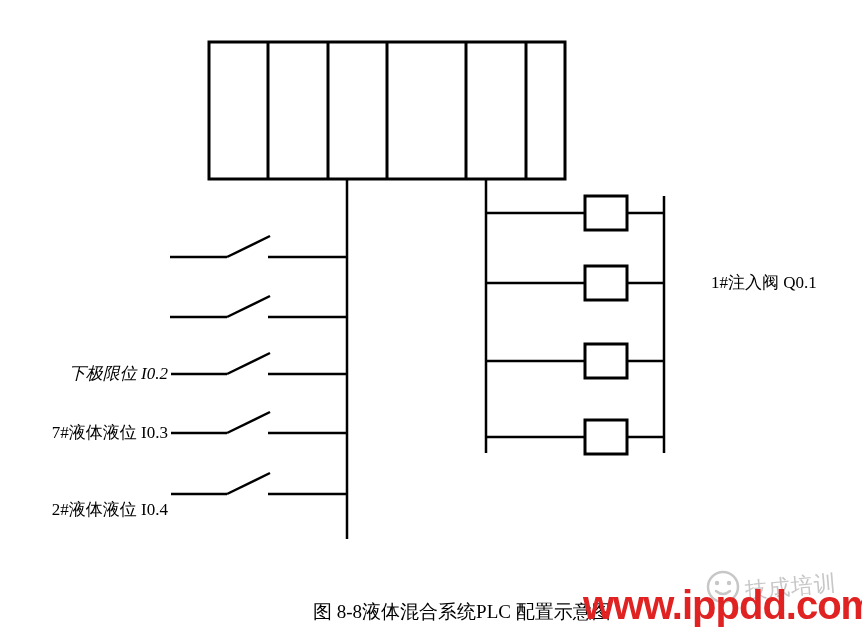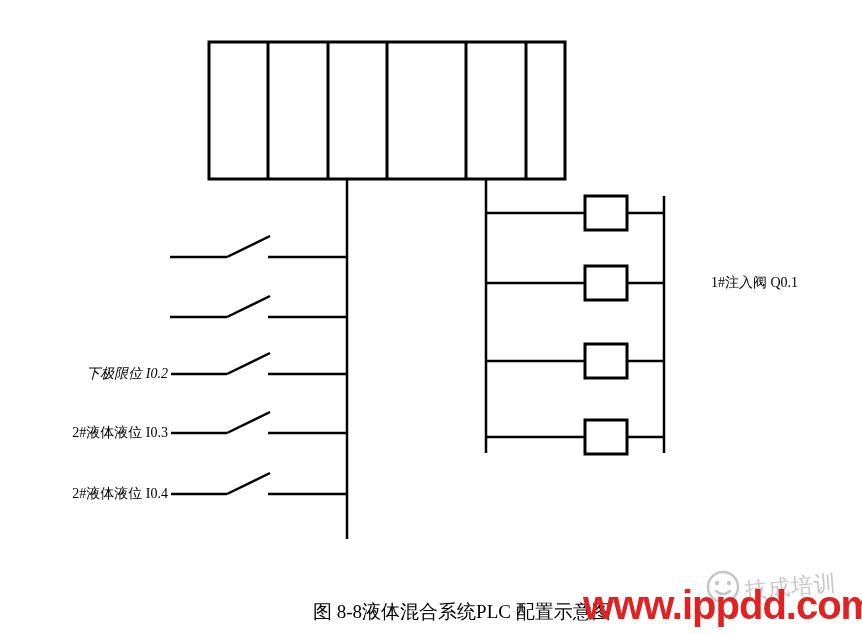--- a/index.html
+++ b/index.html
@@ -7,21 +7,21 @@
     position:relative;
     width:862px;height:634px;
     background:#ffffff;
     overflow:hidden;
     font-family:"Liberation Serif","DejaVu Serif",serif;
     color:#000000;
   }
   #lineart{position:absolute;left:0;top:0;z-index:1;}
   .lbl{
     position:absolute;
-    font-size:14px;
+    font-size:17px;
     line-height:20px;
     white-space:nowrap;
     color:#000;
     z-index:2;
   }
   .lbl.right-align{text-align:right;}
   #caption{
     position:absolute;
     left:313px;top:601px;
     font-size:19px;line-height:22px;
@@ -121,23 +121,23 @@
       <g>
         <line x1="486" y1="437" x2="585" y2="437"></line>
         <rect x="585" y="420" width="42" height="34" stroke-width="3"></rect>
         <line x1="627" y1="437" x2="664" y2="437"></line>
       </g>
     </g>
   </svg>
 
   <div class="lbl right-align" style="left:20px;top:364px;width:148px;font-style:italic;">下极限位 I0.2</div>
 
-  <div class="lbl right-align" style="left:20px;top:423px;width:148px;">2#液体液位 I0.3</div>
+  <div class="lbl right-align" style="left:20px;top:423px;width:148px;">7#液体液位 I0.3</div>
 
-  <div class="lbl right-align" style="left:20px;top:484px;width:148px;font-family:Liberation Serif, serif;">2#液体液位 I0.4</div>
+  <div class="lbl right-align" style="left:20px;top:500px;width:148px;font-family:Liberation Serif, serif;">2#液体液位 I0.4</div>
 
   <div class="lbl" style="left:711px;top:273px;">1#注入阀 Q0.1</div>
 
   <div id="caption">
     <span class="fig-number">图 8-8</span><span class="fig-title">液体混合系统PLC 配置示意图</span>
   </div>
 
   <svg id="smiley" width="40" height="40" viewBox="0 0 40 40">
     <circle cx="20" cy="20" r="15" fill="none" stroke="#c7c7c7" stroke-width="2.5"></circle>
     <circle cx="14" cy="16" r="2.2" fill="#c7c7c7"></circle>

